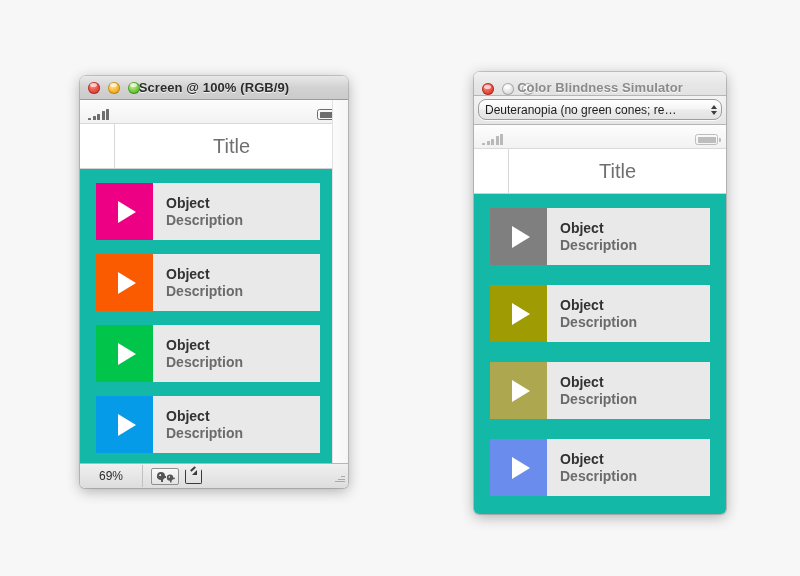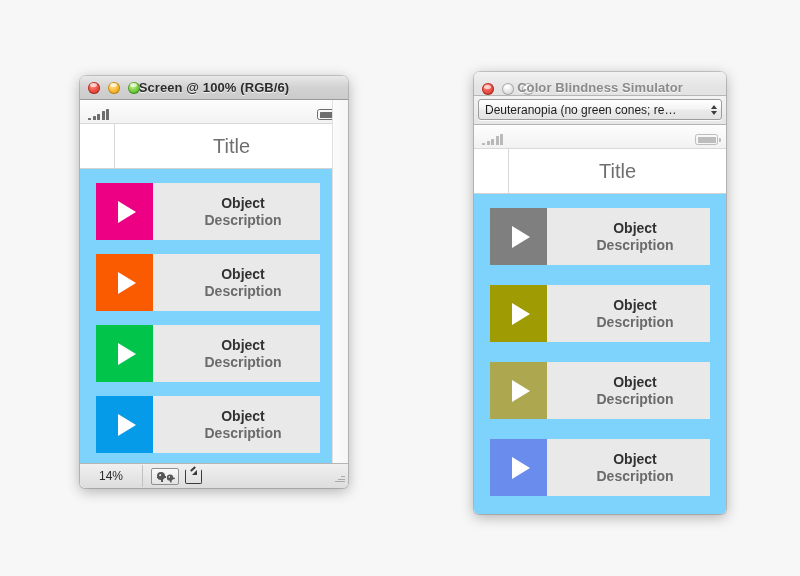--- a/index.html
+++ b/index.html
@@ -93,21 +93,21 @@
 
   
   .toolbar {
     background: linear-gradient(to bottom, #f3f3f3 0%, #e6e6e6 100%);
     border-bottom: 1px solid #b4b4b4;
     padding: 3px 4px 4px 4px;
   }
   .popup {
     height: 19px;
     border: 1px solid #9d9d9d;
-    border-radius: 3px;
+    border-radius: 8px;
     background: linear-gradient(to bottom, #ffffff 0%, #f4f4f4 48%, #ebebeb 52%, #e2e2e2 100%);
     display: flex;
     align-items: center;
     padding: 0 4px 0 6px;
     box-shadow: 0 1px 0 rgba(255,255,255,0.8);
   }
   .popup-label {
     flex: 1;
     font-size: 12px;
     color: #1c1c1c;
@@ -123,24 +123,23 @@
   .arrow-up, .arrow-down {
     width: 0; height: 0;
     border-left: 3.5px solid transparent;
     border-right: 3.5px solid transparent;
   }
   .arrow-up { border-bottom: 4px solid #3c3c3c; }
   .arrow-down { border-top: 4px solid #3c3c3c; }
 
   
   .device {
-    background: #7dd3fc;
+    background: #14b8a6;
     overflow: hidden;
     position: relative;
-    text-align: center;
   }
   .statusbar {
     height: 20px;
     background: linear-gradient(to bottom, #fdfdfd 0%, #f2f2f2 100%);
     border-bottom: 1px solid #d9d9d9;
     display: flex;
     align-items: flex-end;
     justify-content: space-between;
     padding: 0 8px 3px 8px;
   }
@@ -371,21 +370,21 @@
 <body>
 
 <div class="window" id="win-source" style="left:80px; top:76px; width:268px;">
 
   <div class="titlebar">
     <div class="lights">
       <div class="light red"></div>
       <div class="light yellow"></div>
       <div class="light green"></div>
     </div>
-    <div class="win-title">Screen @ 100% (RGB/6)</div>
+    <div class="win-title">Screen @ 100% (RGB/9)</div>
   </div>
 
   <div class="device" style="position:relative;">
 
     <div class="statusbar">
       <div class="signal">
         <i></i>
           <i></i>
           <i></i>
           <i></i>
@@ -437,21 +436,21 @@
           <div class="item-title">Object</div>
           <div class="item-desc">Description</div>
         </div>
       </div>
     </div>
 
     <div class="scrollbar"></div>
   </div>
 
   <div class="botbar">
-    <div class="zoom-field">14%</div>
+    <div class="zoom-field">69%</div>
     <div class="tool-group">
       <div class="btn-icon">
         <div class="cog"></div>
           <div class="cog" style="transform:scale(0.8) translateY(2px);"></div>
       </div>
       <div class="share-btn"></div>
     </div>
     <div class="grip">
       <i></i>
         <i></i>

